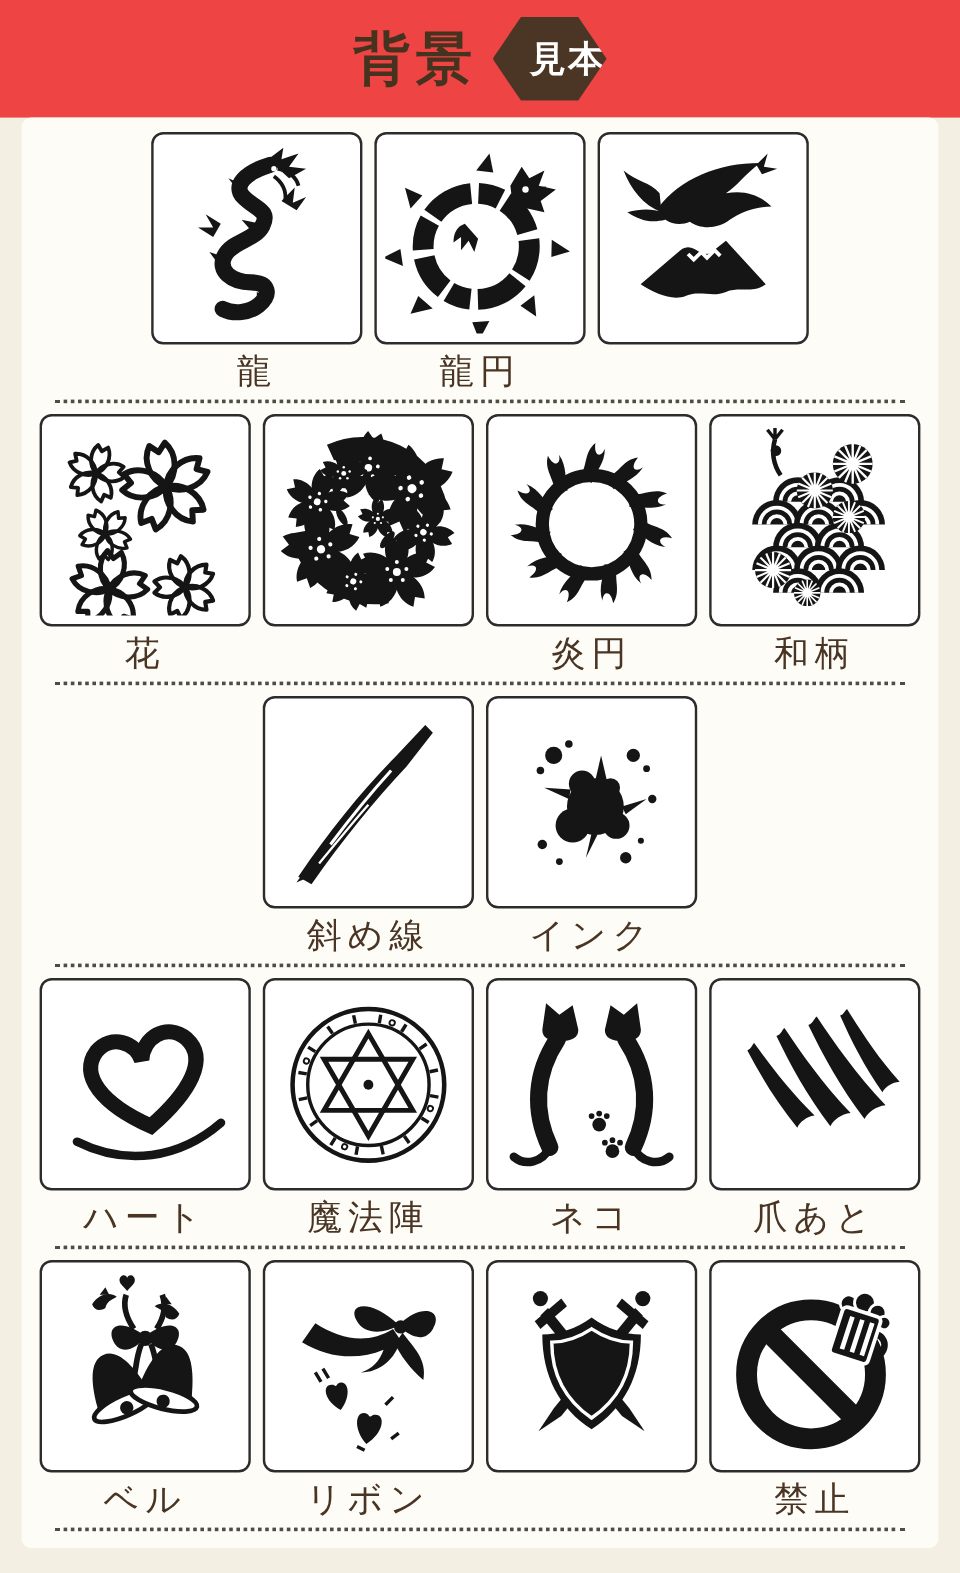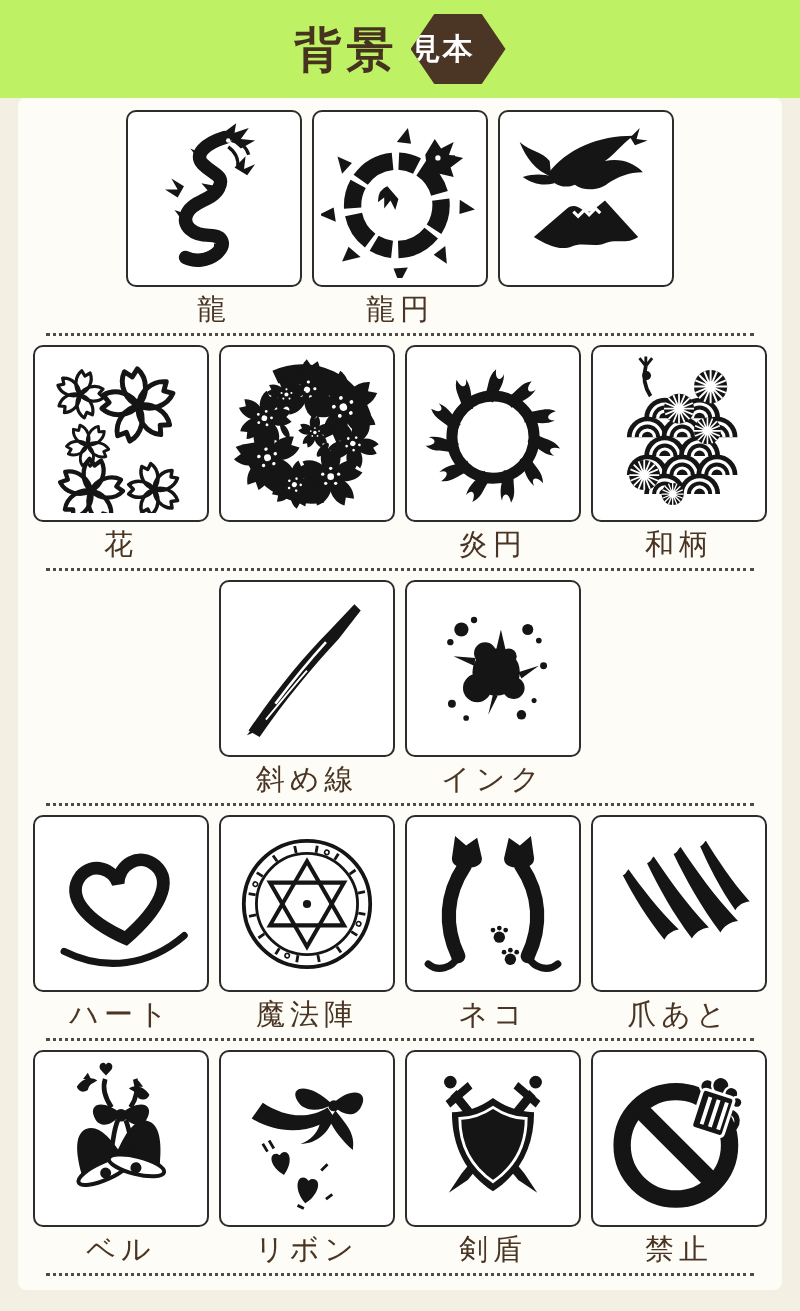--- a/index.html
+++ b/index.html
@@ -4,29 +4,29 @@
 <style>
   html,body{margin:0;padding:0;}
   body{
     width:800px;height:1311px;overflow:hidden;
     background:#f3efe2;
     font-family:"DejaVu Sans","Liberation Sans",sans-serif;
   }
   
   .header{
     height:98px;display:flex;align-items:center;justify-content:center;gap:12px;
-    background:#bef264;
+    background:#ef4444;
   }
   .title{
     margin:0;font-size:47px;font-weight:bold;color:#45331f;letter-spacing:5px;line-height:1;
   }
   .badge{
     width:95px;height:70px;background:#4b3626;
     clip-path:polygon(25% 0,75% 0,100% 50%,75% 100%,25% 100%,0 50%);
-    display:flex;align-items:center;justify-content:flex-start;flex:0 0 auto;
+    display:flex;align-items:center;justify-content:flex-end;flex:0 0 auto;
   }
   .badge span{color:#ffffff;font-size:30px;font-weight:bold;letter-spacing:2px;}
   
   .panel{
     margin:0 18px;height:1192px;box-sizing:border-box;
     background:#fdfcf7;border-radius:8px;
     padding:12px 14px 0 14px;
   }
   .tiles{display:flex;gap:10px;justify-content:center;}
   .tile{margin:0;}
@@ -469,21 +469,20 @@
                 </g>
               </defs>
               <use href="#sw19"></use>
               <g transform="translate(100 0) scale(-1 1)">
                   <use href="#sw19"></use>
                 </g>
               <path d="M50 24 C 58 30 68 33 76 33 C 76 55 67 72 50 83 C 33 72 24 55 24 33 C 32 33 42 30 50 24 Z" fill="#151515"></path>
               <path d="M50 30 C 56 34 64 37 71 37 C 71 55 63 68 50 77 C 37 68 29 55 29 37 C 36 37 44 34 50 30 Z" fill="none" stroke="#ffffff" stroke-width="1.8"></path>
             </svg>
           </div>
-          <figcaption class="label">剣盾</figcaption>
         </figure>
 
         <figure class="tile">
           <div class="box">
             <svg viewBox="0 0 100 100">
               <circle cx="48" cy="54" r="34" fill="none" stroke="#151515" stroke-width="11"></circle>
               <path d="M24 30 L72 78" stroke="#151515" stroke-width="11"></path>
               <g transform="translate(74 27) rotate(18)">
                 <g fill="#151515" stroke="#ffffff" stroke-width="1.5">
                   <circle cx="-9" cy="-8" r="4.5"></circle>

